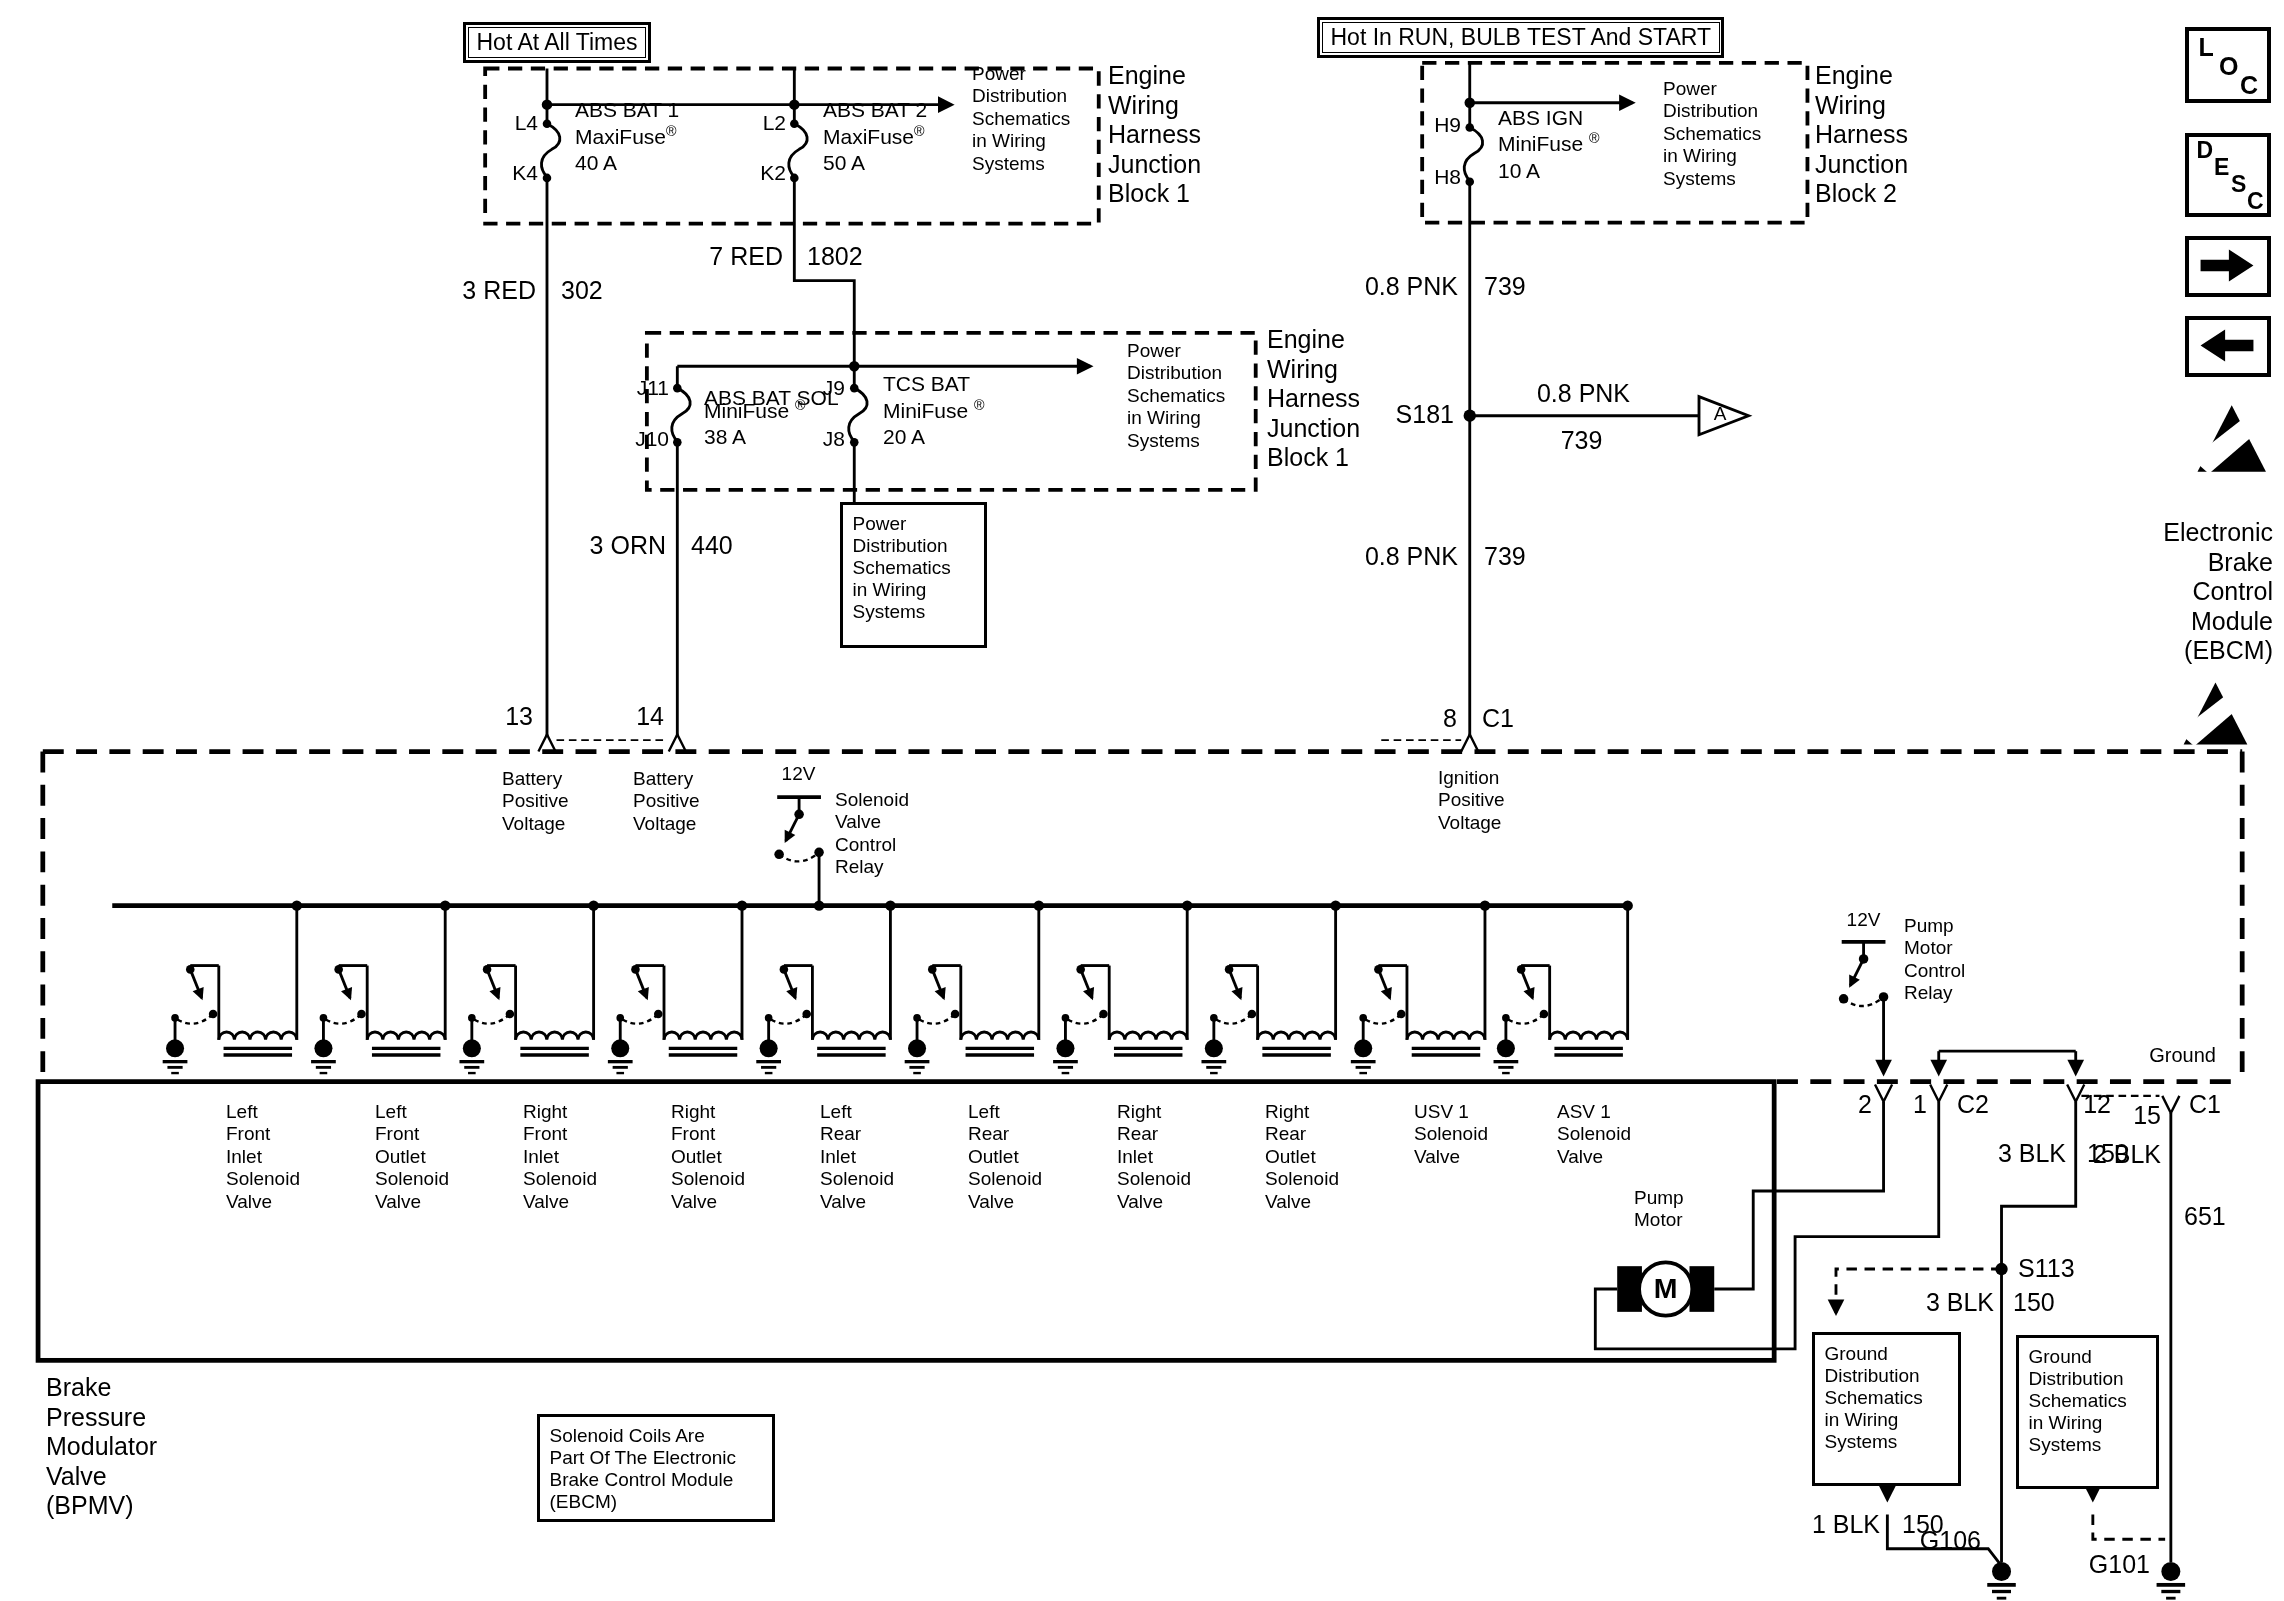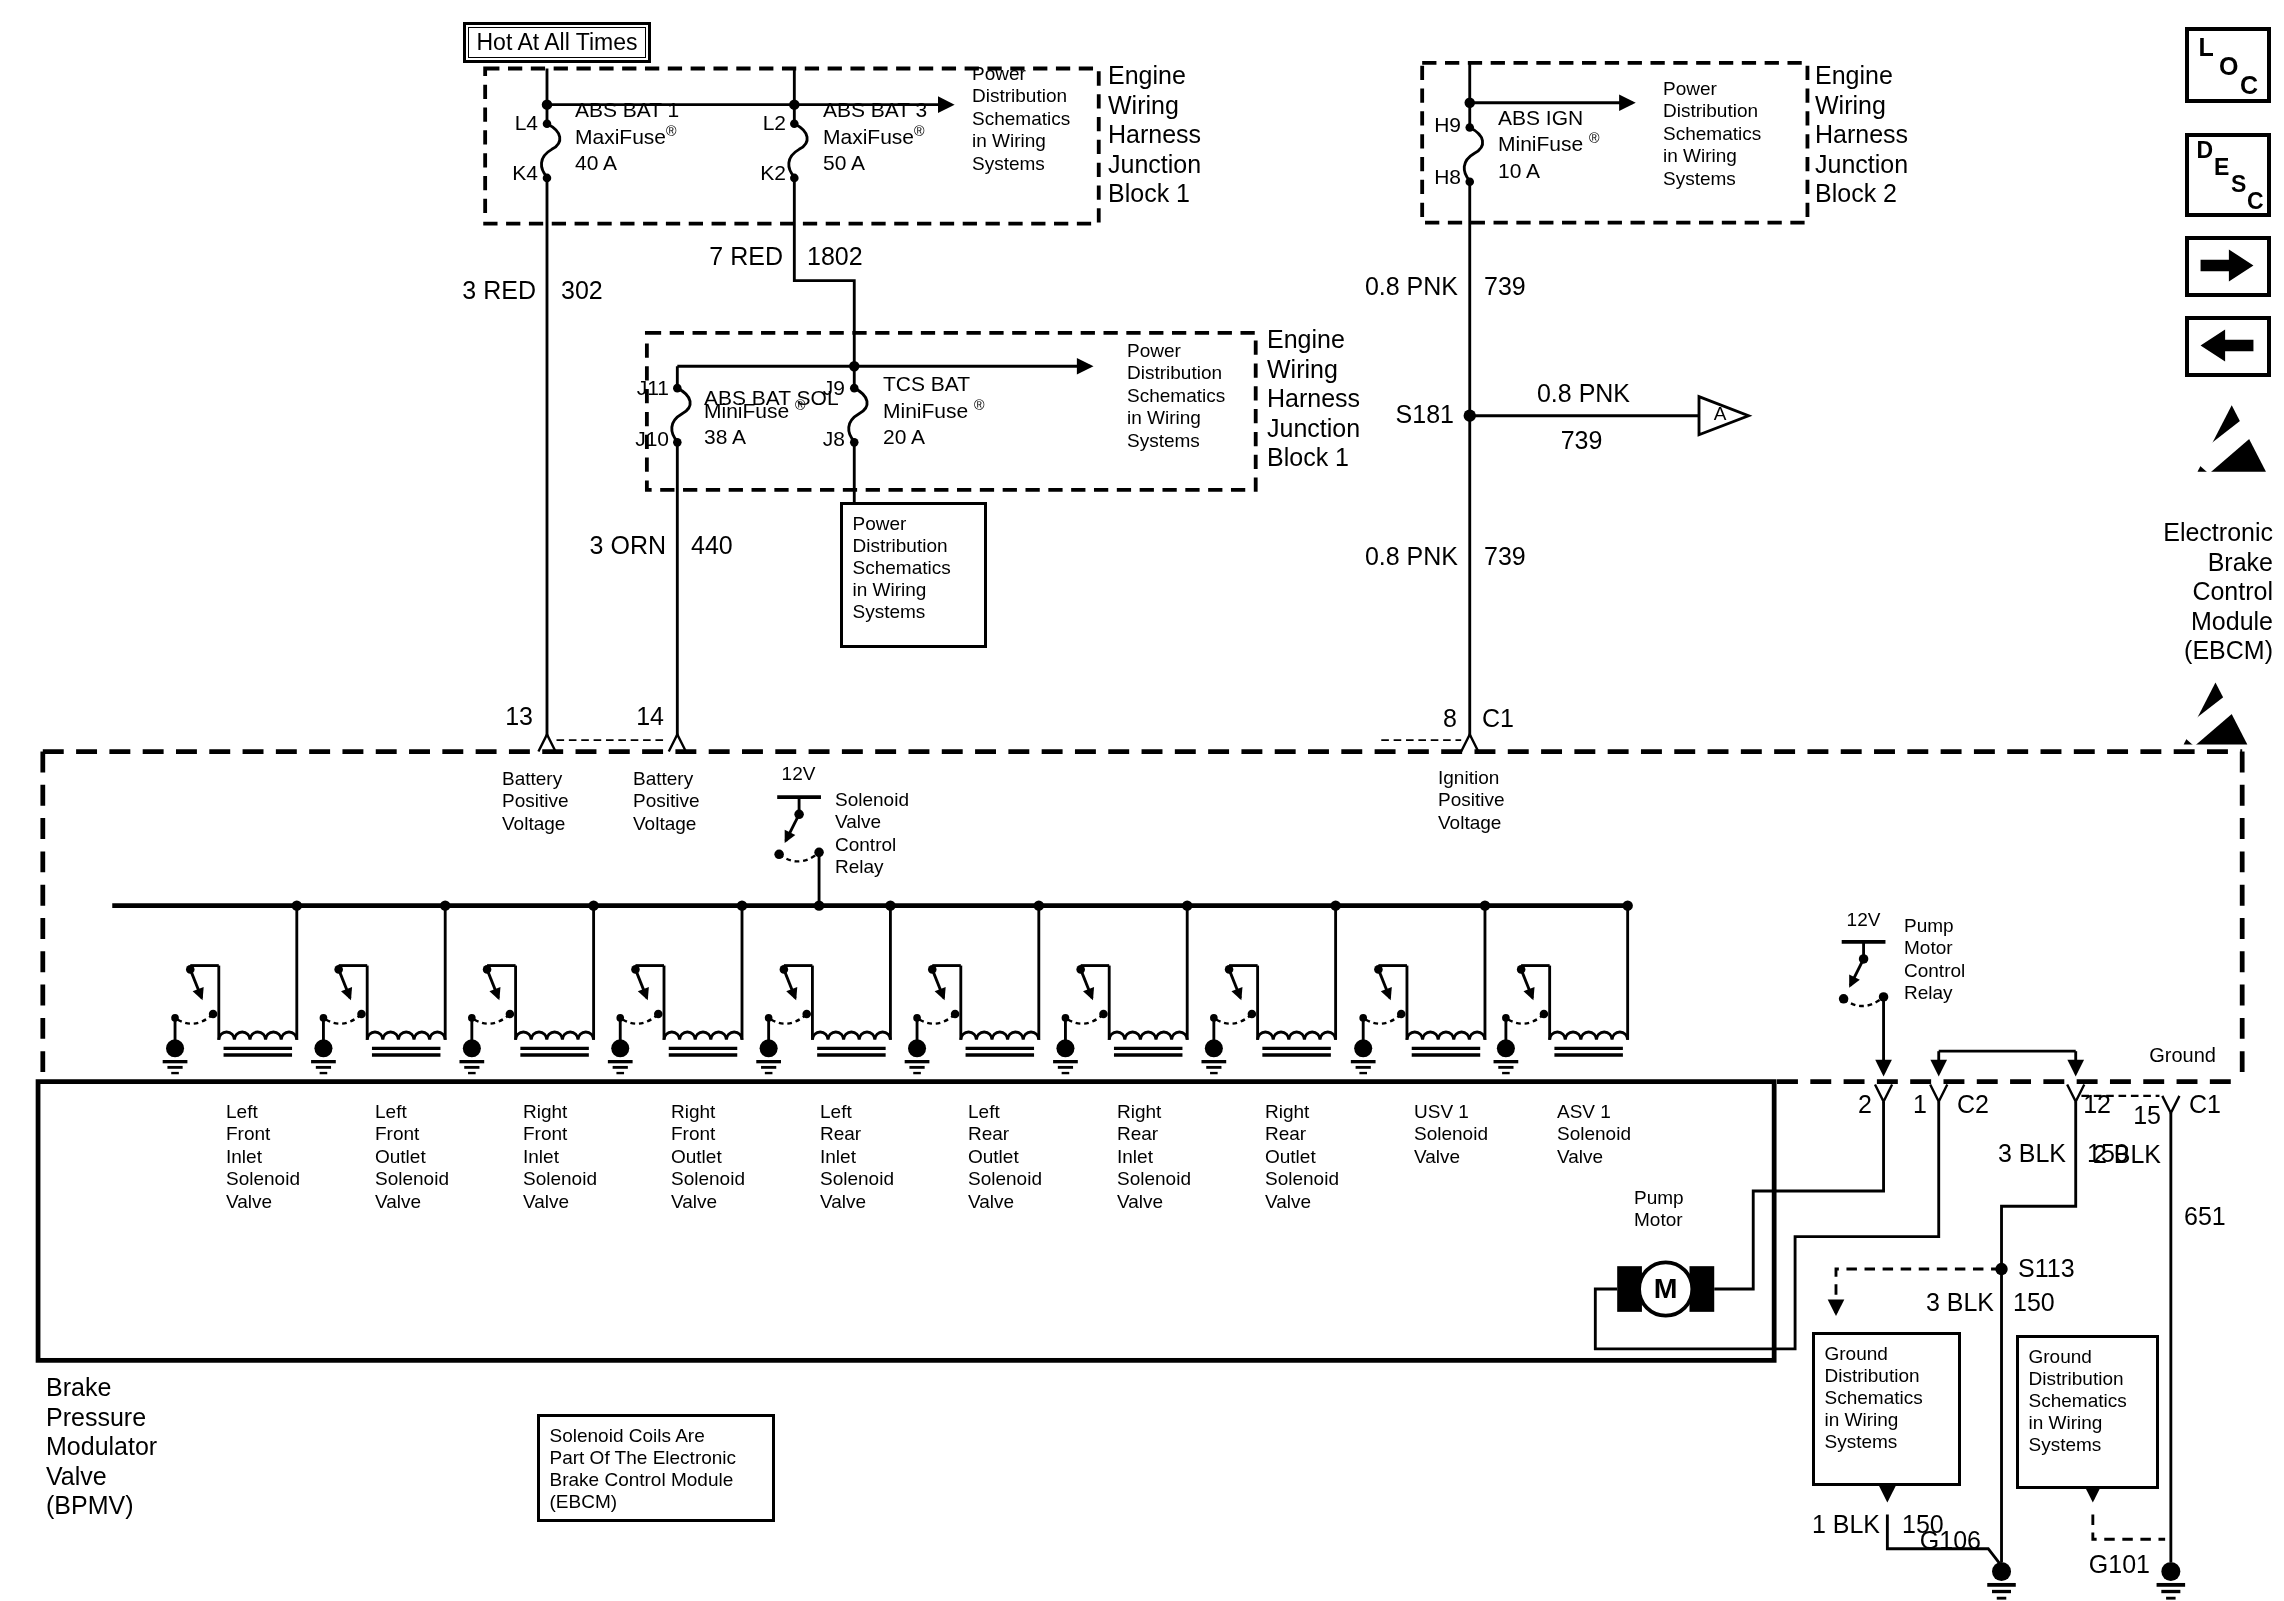--- a/index.html
+++ b/index.html
@@ -237,30 +237,33 @@
   <use href="#gbig" transform="translate(2104,1652)"></use>
   <use href="#gbig" transform="translate(2282,1652)"></use>
 
   <use href="#esd" transform="translate(2302,418)"></use>
   <use href="#esd" transform="translate(2288,710) scale(0.93)"></use>
 </svg>
 
 <div class="banner" style="left:463px;top:22px">
   <div>Hot At All Times</div>
 </div>
+<div class="banner" style="left:1317px;top:17px">
+  <div>Hot In RUN, BULB TEST And START</div>
+</div>
 
 <div class="t f22 ra" style="left:481px;top:111px;width:57px">L4</div>
 <div class="t f22 ra" style="left:481px;top:161px;width:57px">K4</div>
 <div class="t f22" style="left:575px;top:98px">ABS BAT 1</div>
 <div class="t f22" style="left:575px;top:123px"><span>MaxiFuse</span><sup>®</sup></div>
 <div class="t f22" style="left:575px;top:151px">40 A</div>
 
 <div class="t f22 ra" style="left:729px;top:111px;width:57px">L2</div>
 <div class="t f22 ra" style="left:729px;top:161px;width:57px">K2</div>
-<div class="t f22" style="left:823px;top:98px">ABS BAT 3</div>
+<div class="t f22" style="left:823px;top:98px">ABS BAT 2</div>
 <div class="t f22" style="left:823px;top:123px"><span>MaxiFuse</span><sup>®</sup></div>
 <div class="t f22" style="left:823px;top:151px">50 A</div>
 
 <div class="t f20" style="left:972px;top:63px;width:124px">Power<br>Distribution<br>Schematics<br>in Wiring<br>Systems</div>
 <div class="t f26" style="left:1108px;top:61px;width:133px">Engine<br>Wiring<br>Harness<br>Junction<br>Block 1</div>
 
 <div class="t f26 ra" style="left:393px;top:276px;width:143px">3 RED</div>
 <div class="t f26" style="left:561px;top:276px">302</div>
 <div class="t f26 ra" style="left:640px;top:242px;width:143px">7 RED</div>
 <div class="t f26" style="left:807px;top:242px">1802</div>

